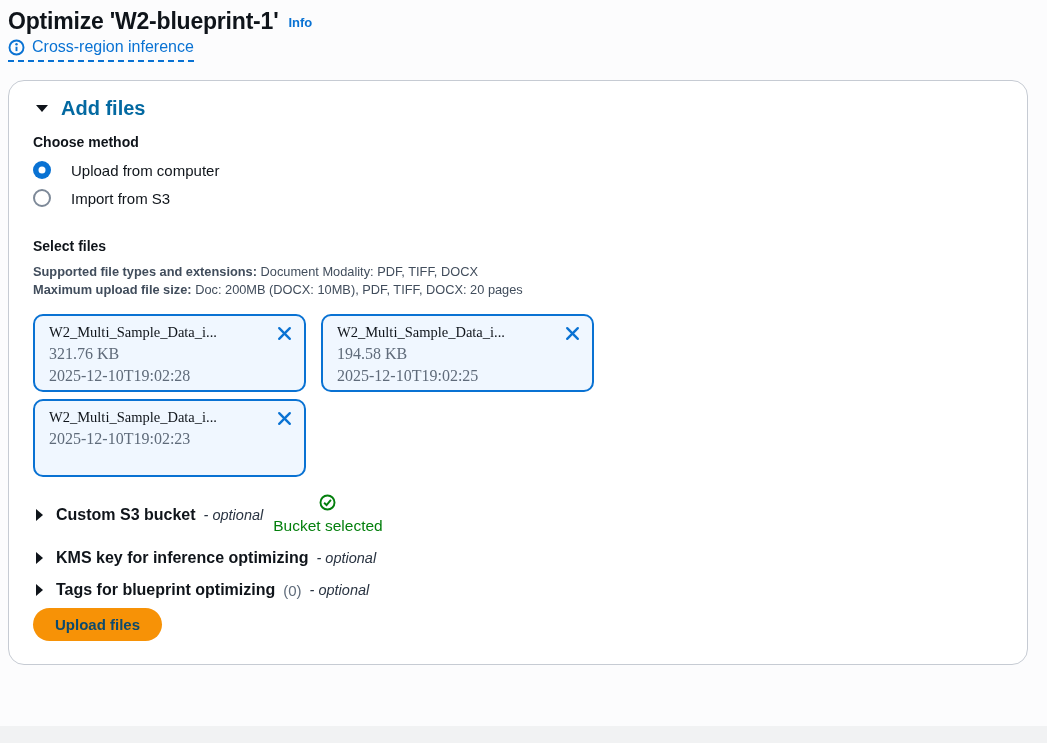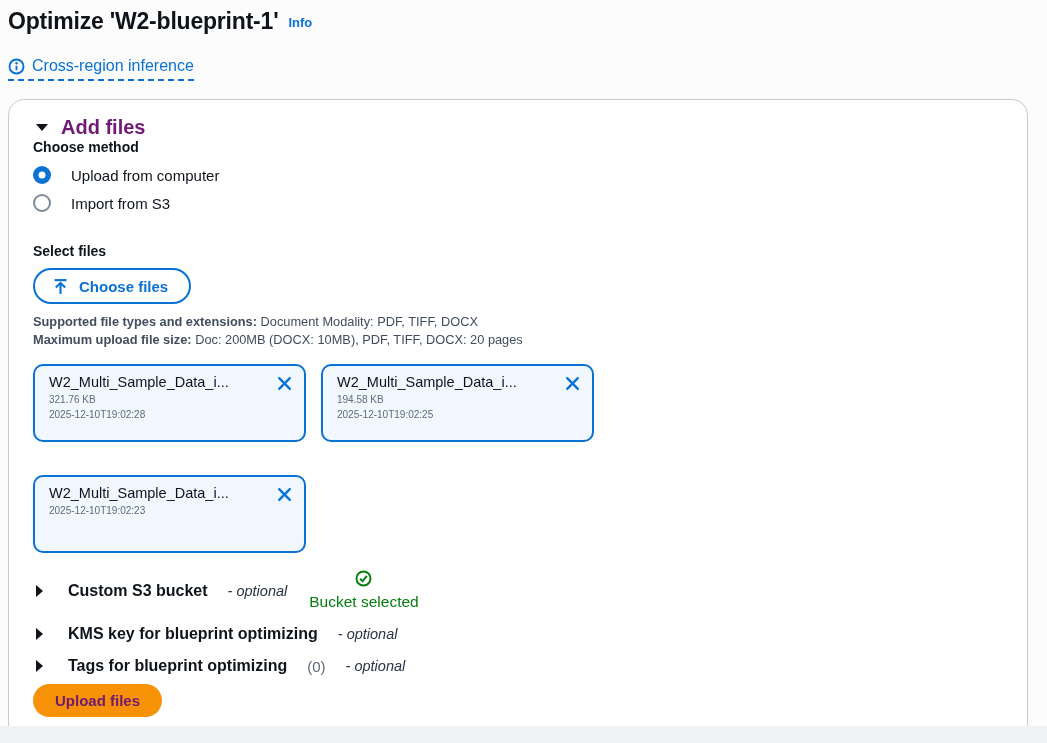--- a/index.html
+++ b/index.html
@@ -10,42 +10,42 @@
     color: #0f141a;
     position: relative;
   }
   .page { padding: 8px 18px 0 8px; }
 
   
   .header-row { display: flex; align-items: baseline; gap: 10px; }
   .page-title { font-size: 23px; font-weight: 700; letter-spacing: -0.2px; color: #0f141a; }
   .info-link { font-size: 13px; font-weight: 700; color: #0972d3; text-decoration: none; cursor: pointer; position: relative; top: -2px; }
   .cross-region {
-    margin-top: 22px;
+    margin-top: 3px;
     display: inline-flex; align-items: center; gap: 7px;
     color: #0972d3; font-size: 16px; cursor: pointer;
     border-bottom: 2px dashed #0972d3; padding-bottom: 4px;
     width: fit-content; text-decoration: none;
   }
   .cross-region svg { display: block; }
 
   
   .card {
     margin-top: 18px;
     width: 1020px;
     background: #ffffff;
     border: 1px solid #c6cbd3;
     border-radius: 16px;
     padding: 14px 24px 23px 24px;
   }
   .section-header { display: flex; align-items: center; gap: 12px; cursor: pointer; padding: 2px 0 0 2px; }
-  .section-header h2 { font-size: 20px; font-weight: 700; color: #701a75; }
+  .section-header h2 { font-size: 20px; font-weight: 700; color: #0369a1; }
   .caret { flex: 0 0 auto; display: inline-flex; }
 
-  .field-label { font-size: 14px; font-weight: 700; color: #0f141a; }
+  .field-label { font-size: 14px; font-weight: 700; color: #0f141a; margin-top: 14px; }
 
   
   .radio-group { margin-top: 6px; }
   .radio-row { display: flex; align-items: center; gap: 20px; height: 28px; font-size: 15px; cursor: pointer; }
   .radio { width: 18px; height: 18px; border-radius: 50%; flex: 0 0 auto; position: relative; }
   .radio.selected { background: #0972d3; }
   .radio.selected::after {
     content: ""; position: absolute; left: 50%; top: 50%; transform: translate(-50%,-50%);
     width: 7px; height: 7px; border-radius: 50%; background: #ffffff;
   }
@@ -58,51 +58,51 @@
     display: inline-flex; align-items: center; gap: 10px;
     height: 36px; padding: 0 21px 0 17px;
     background: #fff; border: 2px solid #0972d3; border-radius: 18px;
     color: #0972d3; font-size: 15px; font-weight: 700;
     font-family: inherit; cursor: pointer;
   }
   .constraints { margin-top: 9px; font-size: 12.8px; line-height: 17.5px; color: #414d5c; }
   .constraints .b { font-weight: 700; color: #414d5c; }
 
   
-  .files { margin-top: 16px; display: flex; flex-wrap: wrap; gap: 33px 15px; width: 640px; }
+  .files { margin-top: 16px; display: flex; flex-wrap: wrap; gap: 7px 15px; width: 640px; font-family: Liberation Serif, serif; }
   .file-card {
     width: 273px; height: 78px;
     border: 2px solid #0972d3; border-radius: 10px;
     background: #f0f7ff;
     padding: 8px 10px 8px 14px;
     position: relative;
   }
   .file-name { font-size: 14.5px; color: #0f141a; width: 222px; white-space: nowrap; overflow: hidden; }
-  .file-size, .file-date { font-size: 10px; color: #5f6b7a; margin-top: 4px; }
+  .file-size, .file-date { font-size: 16px; color: #5f6b7a; margin-top: 4px; }
   .file-close {
     position: absolute; top: 7px; right: 9px;
     background: none; border: none; cursor: pointer; padding: 2px; line-height: 0;
   }
 
   
   .expandables { margin-top: 17px; }
-  .exp-row { display: flex; align-items: center; gap: 24px; margin-top: 14px; cursor: pointer; padding-left: 2px; }
+  .exp-row { display: flex; align-items: center; gap: 12px; margin-top: 14px; cursor: pointer; padding-left: 2px; }
   .exp-row:first-child { margin-top: 0; }
   .exp-title { font-size: 16px; font-weight: 700; color: #0f141a; }
   .exp-count { font-size: 15px; color: #5f6b7a; margin-left: -4px; }
   .exp-optional { font-size: 14.5px; font-style: italic; color: #2a3442; margin-left: -4px; }
   .exp-status { display: inline-flex; align-items: center; gap: 6px; color: #037f0c; font-size: 15.5px; margin-left: -2px; flex-direction: column; }
 
   
   .upload-btn {
     margin-top: 9px;
     display: inline-flex; align-items: center; justify-content: center;
     height: 33px; padding: 0 22px;
     background: #f79206; border: none; border-radius: 17px;
-    color: #701a75; font-size: 15px; font-weight: 700;
+    color: #0c4a6e; font-size: 15px; font-weight: 700;
     font-family: inherit; cursor: pointer;
   }
 
   .bottom-strip { position: absolute; left: 0; right: 0; bottom: 0; height: 17px; background: #f1f2f3; }
 </style>
 </head>
 <body>
 
 <div class="page">
 
@@ -142,30 +142,20 @@
         <span>Upload from computer</span>
       </label>
       <label class="radio-row">
         <span class="radio unselected"></span>
         <span>Import from S3</span>
       </label>
     </div>
 
     <div class="field-label select-files-label">Select files</div>
 
-    <button class="choose-files-btn">
-      <span class="caret">
-        <svg width="17" height="17" viewBox="0 0 16 16" fill="none" stroke="#0972d3" stroke-width="2">
-            <line x1="2.4" y1="2" x2="13.6" y2="2"></line>
-            <line x1="8" y1="15" x2="8" y2="5"></line>
-            <polyline points="3.6,9 8,4.6 12.4,9"></polyline>
-          </svg>
-      </span>
-      <span>Choose files</span>
-    </button>
 
     <div class="constraints">
       <div><span class="b">Supported file types and extensions:</span> <span>Document Modality: PDF, TIFF, DOCX</span></div>
       <div><span class="b">Maximum upload file size:</span> <span>Doc: 200MB (DOCX: 10MB), PDF, TIFF, DOCX: 20 pages</span></div>
     </div>
 
     
     <div class="files">
 
       <div class="file-card">
@@ -226,21 +216,21 @@
           <span>Bucket selected</span>
         </span>
       </div>
 
       <div class="exp-row">
         <span class="caret">
           <svg width="9" height="14" viewBox="0 0 9 14">
               <polygon points="1,1 8,7 1,13" fill="#0f141a"></polygon>
             </svg>
         </span>
-        <span class="exp-title">KMS key for blueprint optimizing</span>
+        <span class="exp-title">KMS key for inference optimizing</span>
         <span class="exp-optional">- optional</span>
       </div>
 
       <div class="exp-row">
         <span class="caret">
           <svg width="9" height="14" viewBox="0 0 9 14">
               <polygon points="1,1 8,7 1,13" fill="#0f141a"></polygon>
             </svg>
         </span>
         <span class="exp-title">Tags for blueprint optimizing</span>

